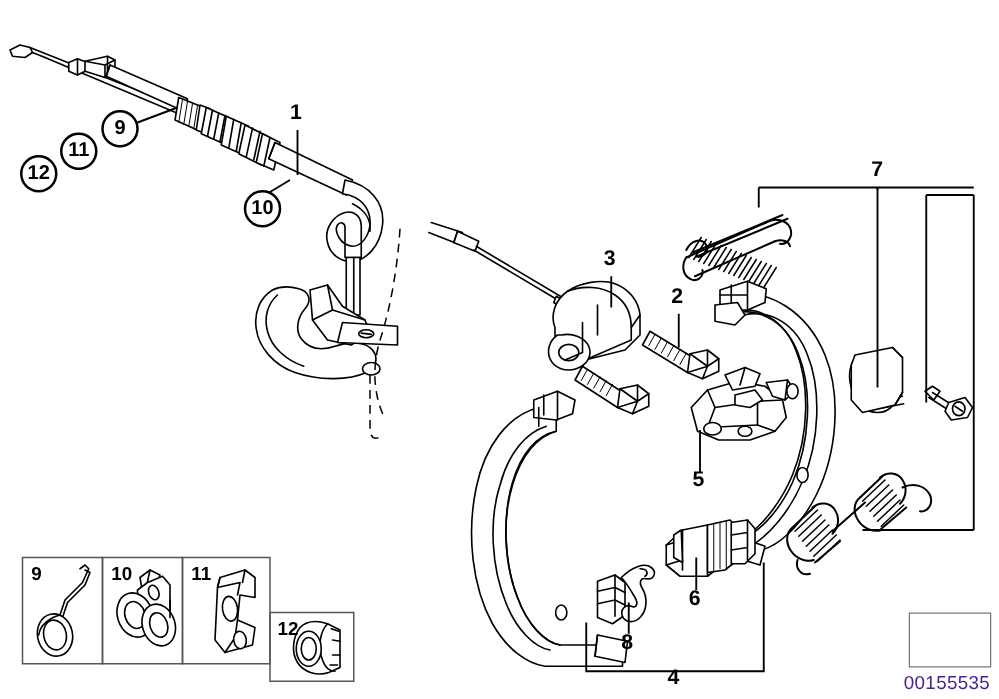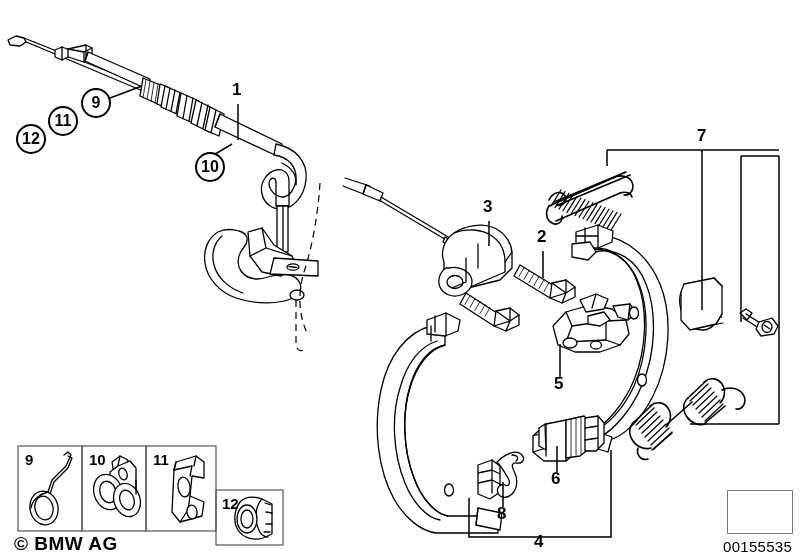--- a/index.html
+++ b/index.html
@@ -56,21 +56,21 @@
     font-size: 19px;
     letter-spacing: 0.5px;
     color: #000;
   }
   #diagnum {
     position: absolute;
     left: 723px; top: 538px;
     font-family: "Liberation Sans", sans-serif;
     font-size: 15px;
     letter-spacing: 0.3px;
-    color: #000000;
+    color: #4c1d95;
   }
   #arrowbox {
     position: absolute;
     left: 727px; top: 490px;
     width: 66px; height: 44px;
     border: 1.3px solid #777;
     box-sizing: border-box;
     background: #fff;
   }
 </style>
@@ -529,17 +529,16 @@
   <div class="circle-num" style="left:81px; top:88px;">9</div>
   <div class="circle-num" style="left:195px; top:152px;">10</div>
   <div class="circle-num" style="left:48px; top:106px;">11</div>
   <div class="circle-num" style="left:16px; top:124px;">12</div>
 
   <div class="lbl legend-num" style="left:25px; top:452px;">9</div>
   <div class="lbl legend-num" style="left:89px; top:452px;">10</div>
   <div class="lbl legend-num" style="left:153px; top:452px;">11</div>
   <div class="lbl legend-num" style="left:222px; top:496px;">12</div>
 
-  <div id="brandline">© BMW AG</div>
   <div id="arrowbox"></div>
   <div id="diagnum">00155535</div>
 
 </div>
 
 </body></html>

